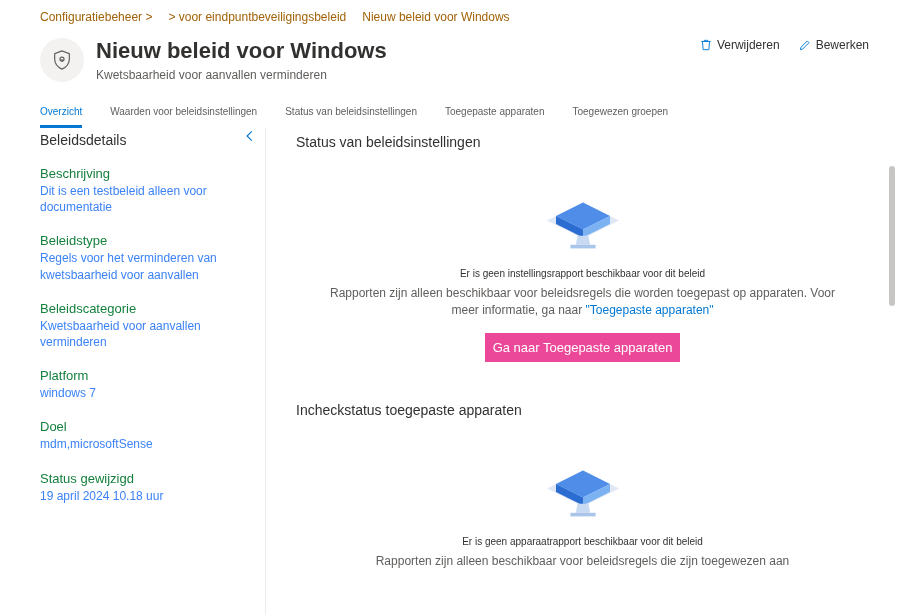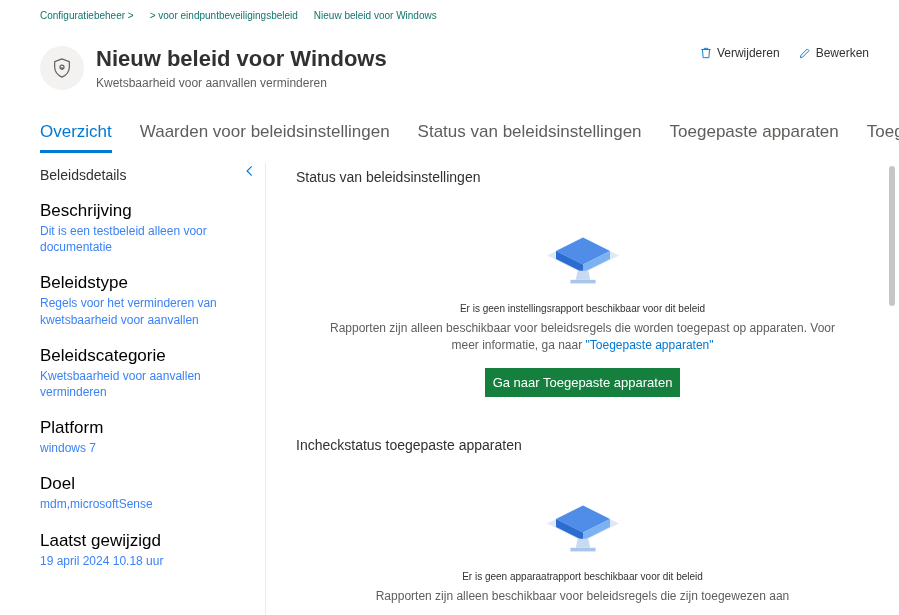--- a/index.html
+++ b/index.html
@@ -1,58 +1,58 @@
 <!DOCTYPE html>
 <html><head>
   <meta charset="utf-8">
   <style>
     * { margin:0; padding:0; box-sizing:border-box; font-family:"Segoe UI",Arial,sans-serif; }
     body { width:899px; height:615px; background:#fff; color:#323130; overflow:hidden; position:relative; }
     .container { display:flex; flex-direction:column; height:100%; padding:10px 30px 0 40px; }
 
-    .breadcrumb { display:flex; gap:16px; align-items:center; font-size:10px; color:#0f766e; margin-bottom:25px; }
+    .breadcrumb { display:flex; gap:16px; align-items:center; font-size:12px; color:#a16207; margin-bottom:14px; }
     .breadcrumb span { white-space:nowrap; }
 
     .header-row { display:flex; align-items:flex-start; gap:12px; margin-bottom:8px; }
     .shield-circle { width:44px; height:44px; border-radius:50%; background:#f3f2f1; display:flex; align-items:center; justify-content:center; flex:0 0 auto; }
     .shield-circle svg { width:22px; height:22px; }
     .header-text { flex:1; }
     .page-title { font-size:22px; font-weight:600; margin-bottom:4px; }
     .page-sub { font-size:12px; color:#605e5c; }
 
     .actions { display:flex; gap:18px; align-items:center; font-size:12px; }
     .action { display:flex; align-items:center; gap:4px; color:#323130; cursor:pointer; }
     .action svg { width:14px; height:14px; }
 
-    .tabs { display:flex; gap:28px; border-bottom:none; margin-top:18px; font-size:17px; }
+    .tabs { display:flex; gap:28px; border-bottom:none; margin-top:10px; font-size:10px; }
     .tab { padding:6px 0 8px; color:#605e5c; cursor:pointer; white-space:nowrap; }
     .tab.active { color:#0078d4; border-bottom:3px solid #0078d4; font-weight:400; }
 
-    .body-row { display:flex; flex:1; overflow:hidden; margin-top:10px; }
+    .body-row { display:flex; flex:1; overflow:hidden; }
 
     .side { width:225px; flex:0 0 auto; padding-right:8px; position:relative;}
     .side-header { display:flex; align-items:center; justify-content:space-between; margin-bottom:18px; }
     .side-title { font-size:14px; font-weight:400; color:#323130; padding-top:4px;}
     .chev-left { color:#0078d4; cursor:pointer; }
 
     .field-block { margin-bottom:18px; }
-    .field-label { font-size:17px; font-weight:400; color:#000000; margin-bottom:2px; }
+    .field-label { font-size:13px; font-weight:400; color:#15803d; margin-bottom:2px; }
     .field-value { font-size:12px; color:#3b82f6; line-height:1.35; }
 
     .main { flex:1; border-left:1px solid #edebe9; padding:6px 0 0 30px; overflow-y:auto; }
     .main::-webkit-scrollbar{width:10px;}
     .main::-webkit-scrollbar-thumb{background:#c8c6c4;border-radius:5px;}
     .main::-webkit-scrollbar-track{background:transparent;}
 
     .sec-title { font-size:14px; color:#323130; margin-bottom:30px; }
     .empty { text-align:center; padding:0 30px 30px; }
     .empty-h { font-size:10px; color:#323130; margin:12px 0 6px; }
     .empty-p { font-size:12px; color:#605e5c; line-height:1.4; }
     .empty-p a { color:#0078d4; text-decoration:none; }
-    .primary-btn { display:inline-block; background:#15803d; color:#fff; font-size:13px; padding:7px 8px; border:none; margin-top:14px; cursor:pointer; }
+    .primary-btn { display:inline-block; background:#ec4899; color:#fff; font-size:13px; padding:7px 8px; border:none; margin-top:14px; cursor:pointer; }
 
     .monitor { width:90px; margin:0 auto; }
 
     .fake-scroll { position:absolute; right:4px; top:166px; width:6px; height:140px; background:#c8c6c4; border-radius:3px; }
   </style>
 </head>
 <body>
 
 <div class="container">
 
@@ -123,21 +123,21 @@
       </div>
       <div class="field-block">
         <div class="field-label">Platform</div>
         <div class="field-value">windows 7</div>
       </div>
       <div class="field-block">
         <div class="field-label">Doel</div>
         <div class="field-value">mdm,microsoftSense</div>
       </div>
       <div class="field-block">
-        <div class="field-label">Laatst gewijzigd</div>
+        <div class="field-label">Status gewijzigd</div>
         <div class="field-value">19 april 2024 10.18 uur</div>
       </div>
     </div>
 
     <div class="main">
       <div class="sec-title">Status van beleidsinstellingen</div>
       <div class="empty">
         <svg class="monitor" viewBox="0 0 100 80">
           <polygon points="10,45 50,25 90,45 50,65" fill="#e1e8f5"></polygon>
           <polygon points="20,40 50,25 80,40 50,55" fill="#4f8de9"></polygon>

